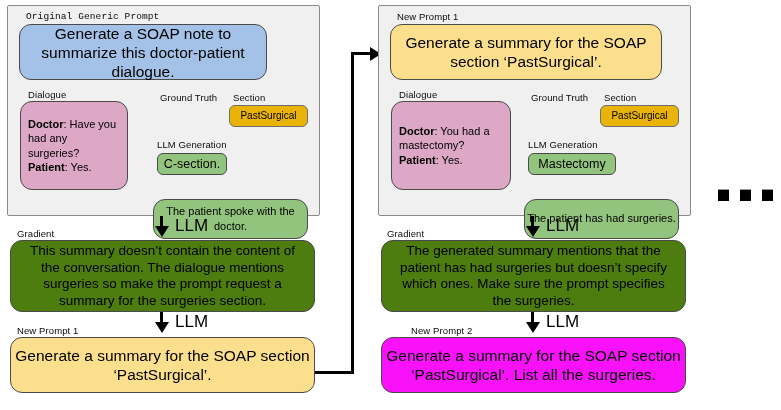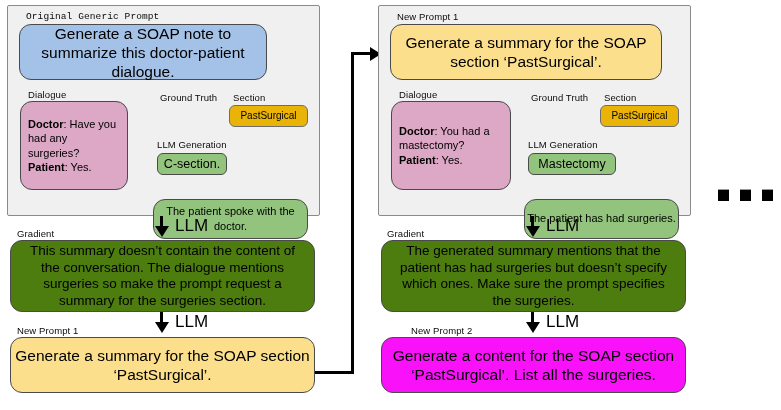--- a/index.html
+++ b/index.html
@@ -228,20 +228,20 @@
   <div class="txt gradient-text">The generated summary mentions that the patient has had surgeries but doesn’t specify which ones. Make sure the prompt specifies the surgeries.</div>
 </div>
 
 <div class="abs vline" style="left:531px; top:312px; width:3px; height:13px;"></div>
 <div class="abs arrow-down" style="left:525.5px; top:322px;"></div>
 <div class="abs llm-label" style="left:546px; top:315px;">LLM</div>
 
 <div class="abs caption" style="left:387px; top:325px;margin-left:24px;">New Prompt 2</div>
 
 <div class="abs box box-magenta" style="left:381px; top:337px; width:305px; height:56px;">
-  <div class="txt prompt-text">Generate a content for the SOAP section ‘PastSurgical’. List all the surgeries.</div>
+  <div class="txt prompt-text">Generate a summary for the SOAP section ‘PastSurgical’. List all the surgeries.</div>
 </div>
 
 <div class="abs ellipsis-wrap" style="left:718px; top:189px;">
   <span class="ellipsis-dot"></span>
   <span class="ellipsis-dot"></span>
   <span class="ellipsis-dot"></span>
 </div>
 
 </body></html>

